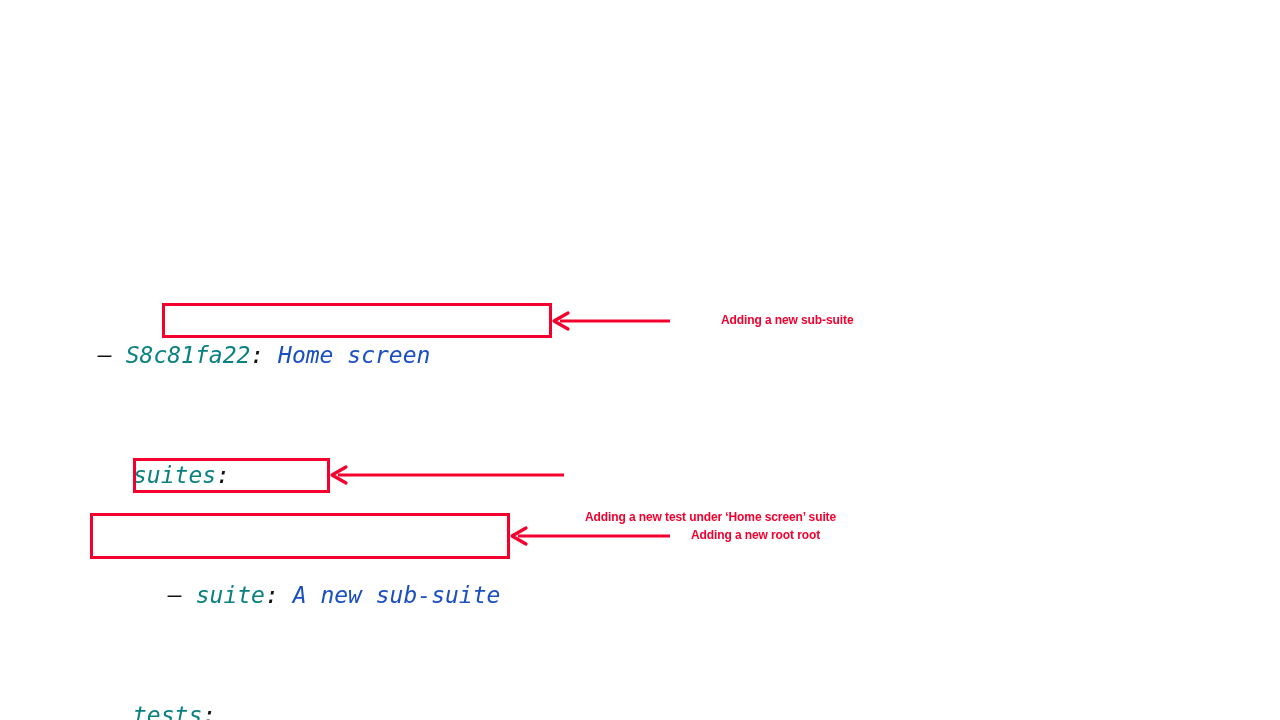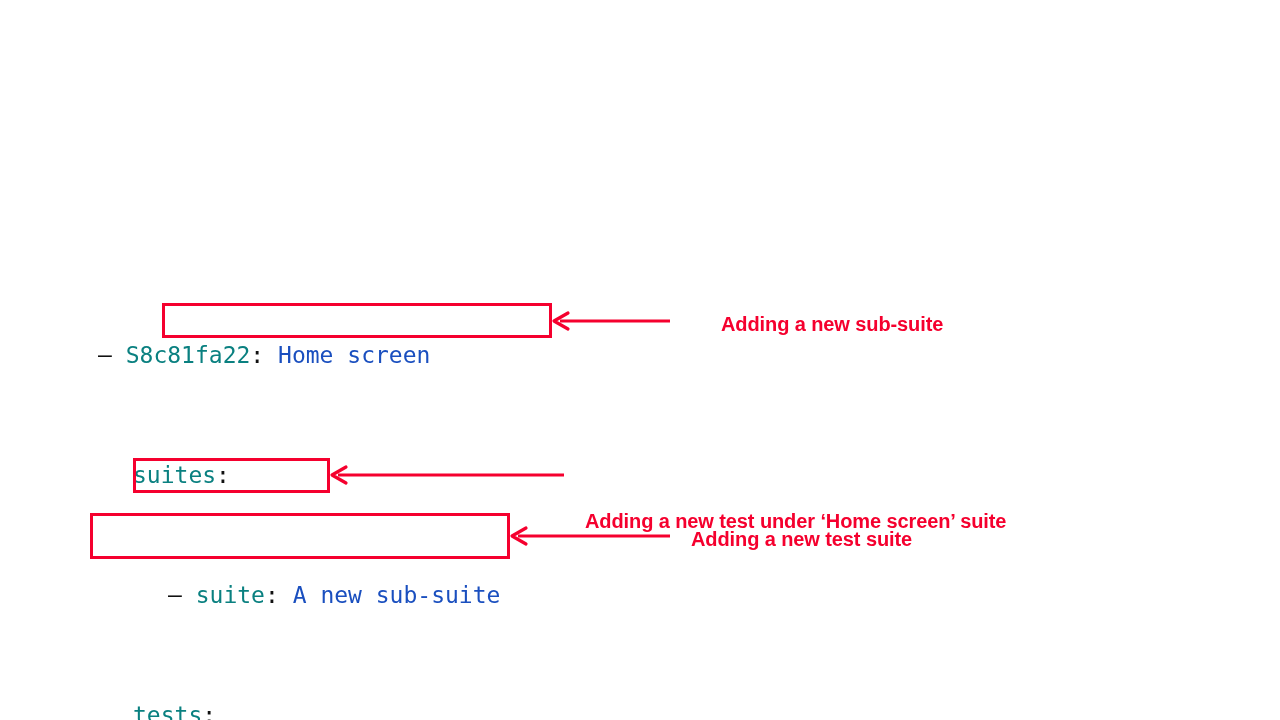--- a/index.html
+++ b/index.html
@@ -22,20 +22,21 @@
     top: 250px;
     font-family: "DejaVu Sans Mono", monospace;
     font-size: 23px;
     line-height: 30px;
     white-space: pre;
     letter-spacing: 0px;
   }
   .line {
     height: 30px;
     white-space: pre;
+    font-style: italic;
   }
   .ind1 { padding-left: 35px; }
   .ind2 { padding-left: 70px; }
 
   .dash   { color: #111111; }
   .key    { color: #0a8080; }
   .colon  { color: #111111; }
   .val    { color: #1a4fbf; }
 
   
@@ -61,21 +62,21 @@
   #arrow-subsuite { left: 552px; top: 312px; width: 120px; }
   #arrow-newtest  { left: 330px; top: 466px; width: 236px; }
   #arrow-rootsuite{ left: 510px; top: 527px; width: 162px; }
 
   
   .annot {
     position: absolute;
     color: #f5002e;
     font-family: "Liberation Sans", sans-serif;
     font-weight: bold;
-    font-size: 20px;
+    font-size: 12px;
     white-space: nowrap;
     letter-spacing: -0.1px;
   }
   #annot-subsuite  { left: 721px; top: 313px; }
   #annot-newtest   { left: 585px; top: 466px; margin-top: 44px; }
   #annot-rootsuite { left: 691px; top: 528px; }
 </style>
 </head>
 <body>
 
@@ -123,13 +124,13 @@
 
 <div class="arrow" id="arrow-rootsuite">
   <svg width="162" height="18" viewBox="0 0 162 18">
     <line x1="160" y1="9" x2="8" y2="9" stroke="#f5002e" stroke-width="3.2"></line>
     <polyline points="16,1 2,9 16,17" fill="none" stroke="#f5002e" stroke-width="3.2" stroke-linecap="round" stroke-linejoin="round"></polyline>
   </svg>
 </div>
 
 <div class="annot" id="annot-subsuite">Adding a new sub-suite</div>
 <div class="annot" id="annot-newtest">Adding a new test under ‘Home screen’ suite</div>
-<div class="annot" id="annot-rootsuite">Adding a new test suite</div>
+<div class="annot" id="annot-rootsuite">Adding a new root root</div>
 
 </body></html>

